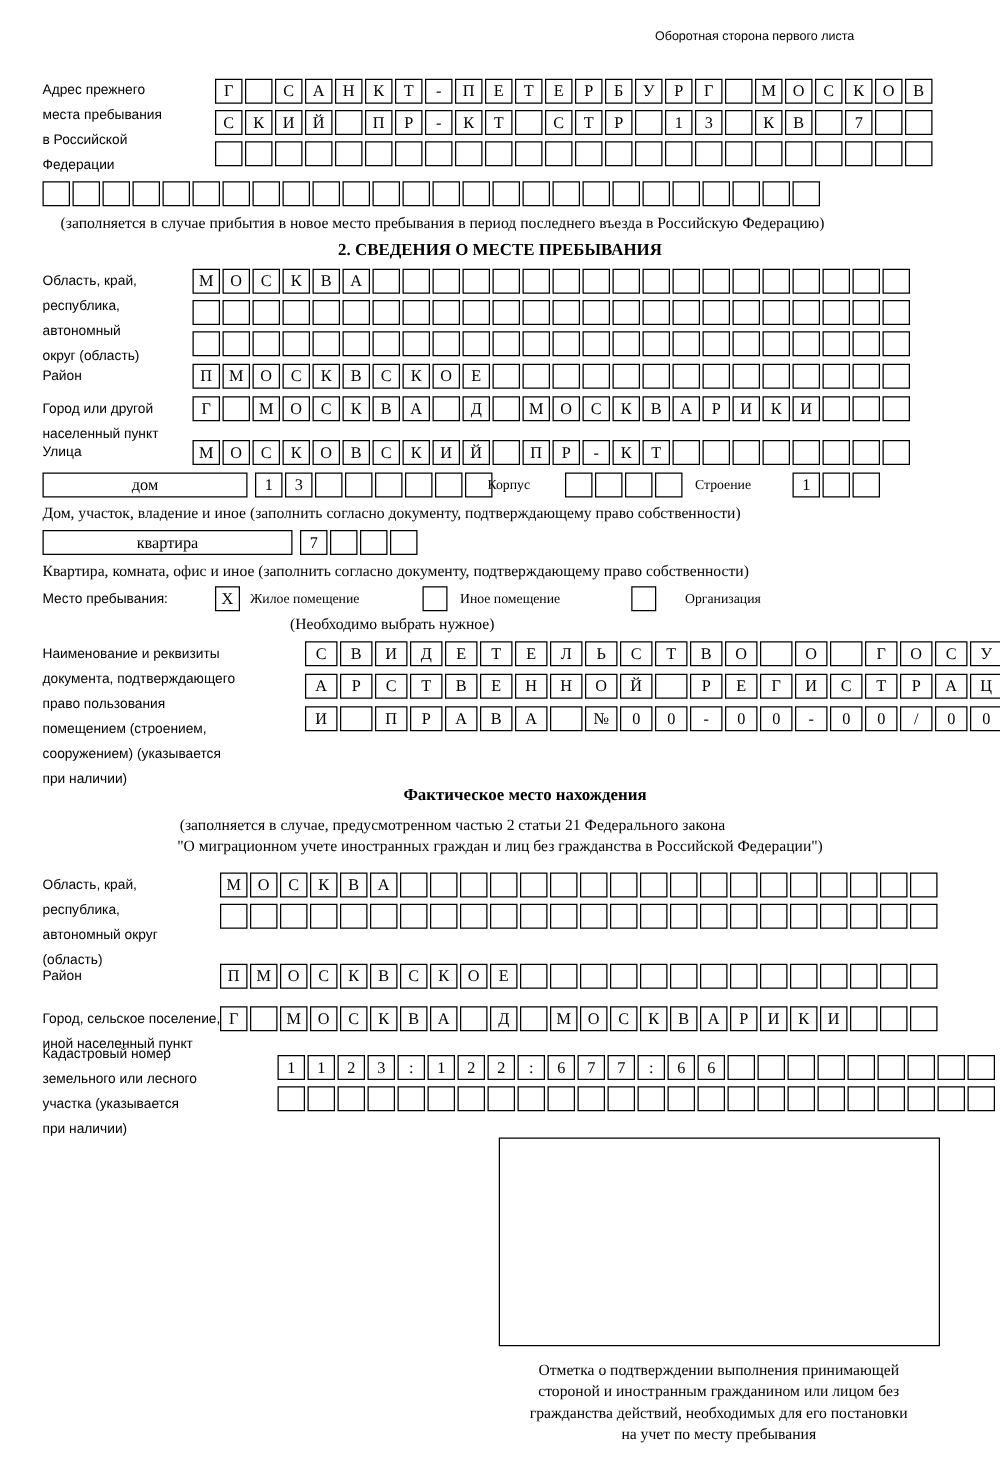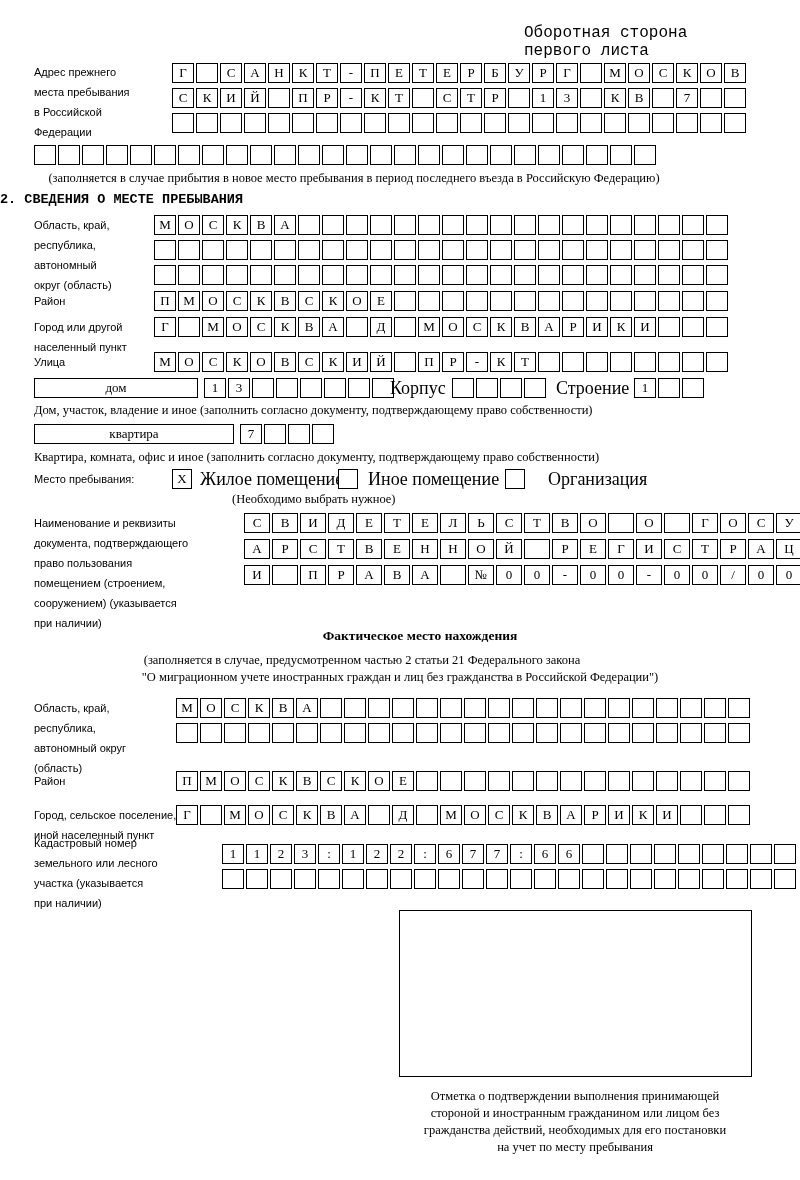--- a/index.html
+++ b/index.html
@@ -17,42 +17,43 @@
   }
   .page {
     position: relative;
     width: 800px;
     height: 1180px;
   }
   .abs { position: absolute; }
 
   .header-note {
     top: 24px; right: 50px;
-    font-size: 16px;
-    font-family: Liberation Mono, monospace;
+    font-size: 10px;
+    font-family: Liberation Sans, sans-serif;
   }
 
   .label {
     font-size: 11px;
     line-height: 20px;
     font-family: Liberation Sans, sans-serif;
   }
   .label-small {
     font-size: 12.5px;
     line-height: 19px;
   }
   .center-note {
     font-size: 12.5px;
     text-align: center;
     font-family: "Liberation Serif", serif;
   }
   .section-title {
     font-size: 13.5px;
     font-weight: bold;
-    font-family: Liberation Mono, monospace;
+    text-align: center;
+    font-family: Liberation Serif, serif;
   }
   .subsection-title {
     font-size: 13.5px;
     font-weight: bold;
     text-align: center;
     font-family: "Liberation Serif", serif;
     padding-left: 20px;
   }
 
   
@@ -80,21 +81,21 @@
     border: 1px solid #000;
     box-sizing: border-box;
     height: 20px;
     font-size: 13px;
     line-height: 18px;
     text-align: center;
     font-family: "Liberation Serif", serif;
     background: #fff;
   }
   .inline-label {
-    font-size: 18px;
+    font-size: 11px;
     line-height: 20px;
     font-family: "Liberation Serif", serif;
   }
   .checkbox {
     width: 20px;
     height: 20px;
     border: 1px solid #000;
     box-sizing: border-box;
     text-align: center;
     font-size: 13px;

